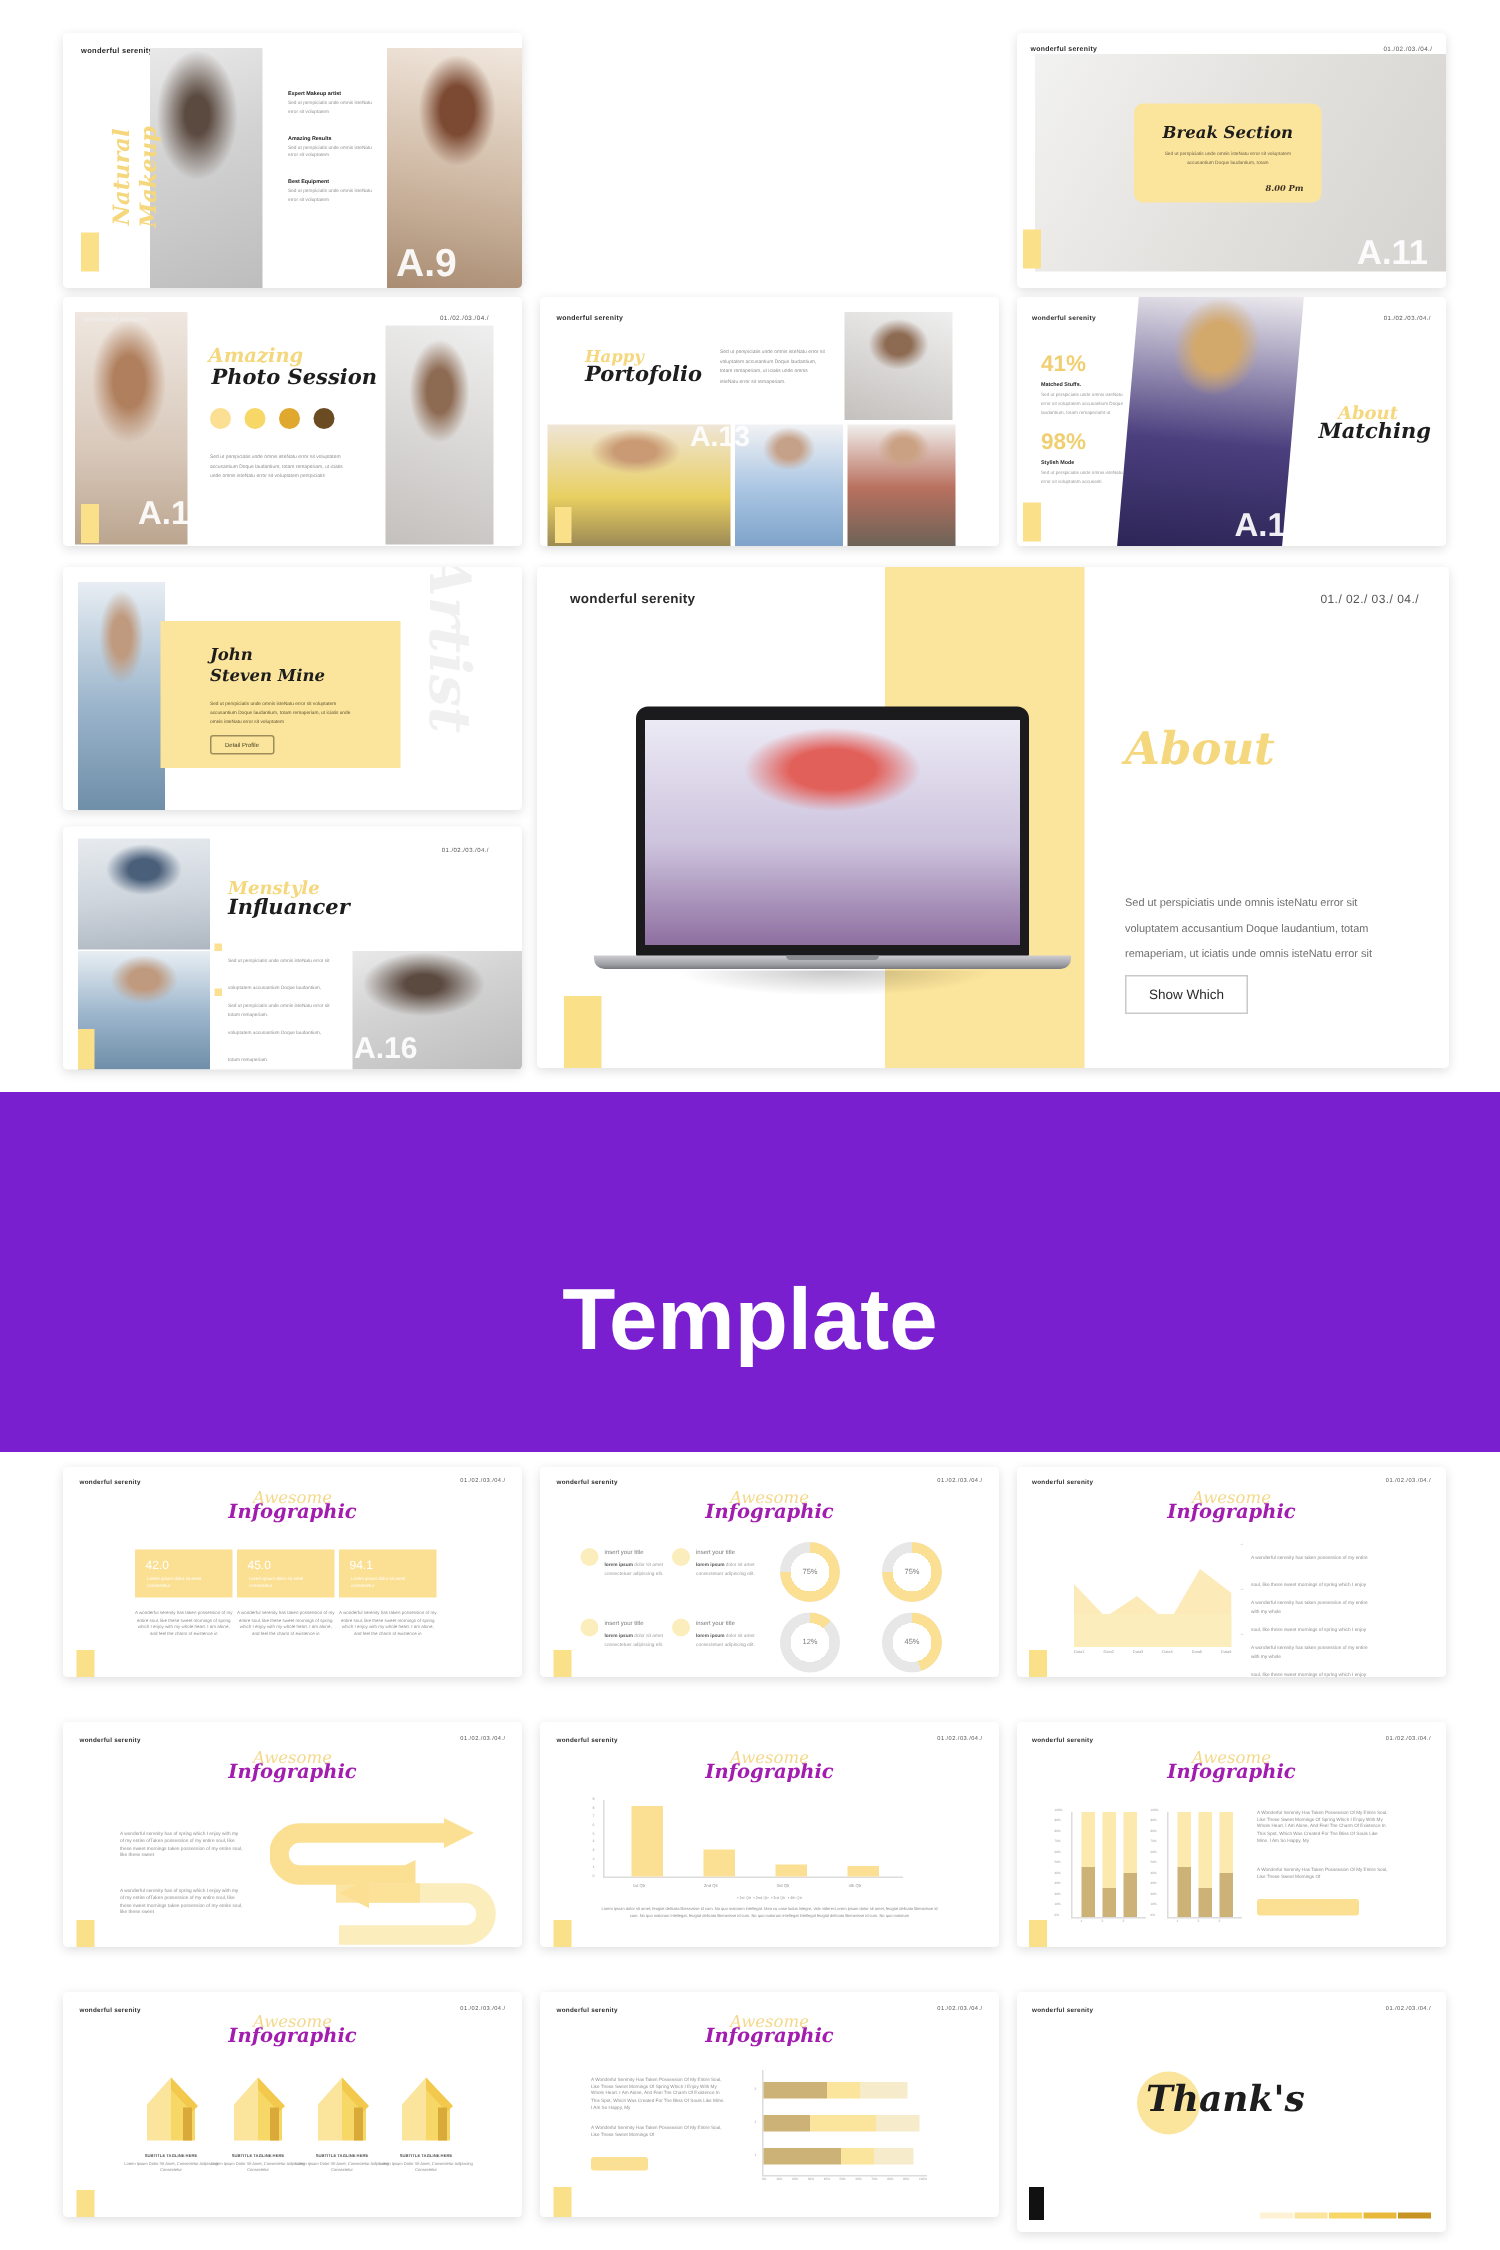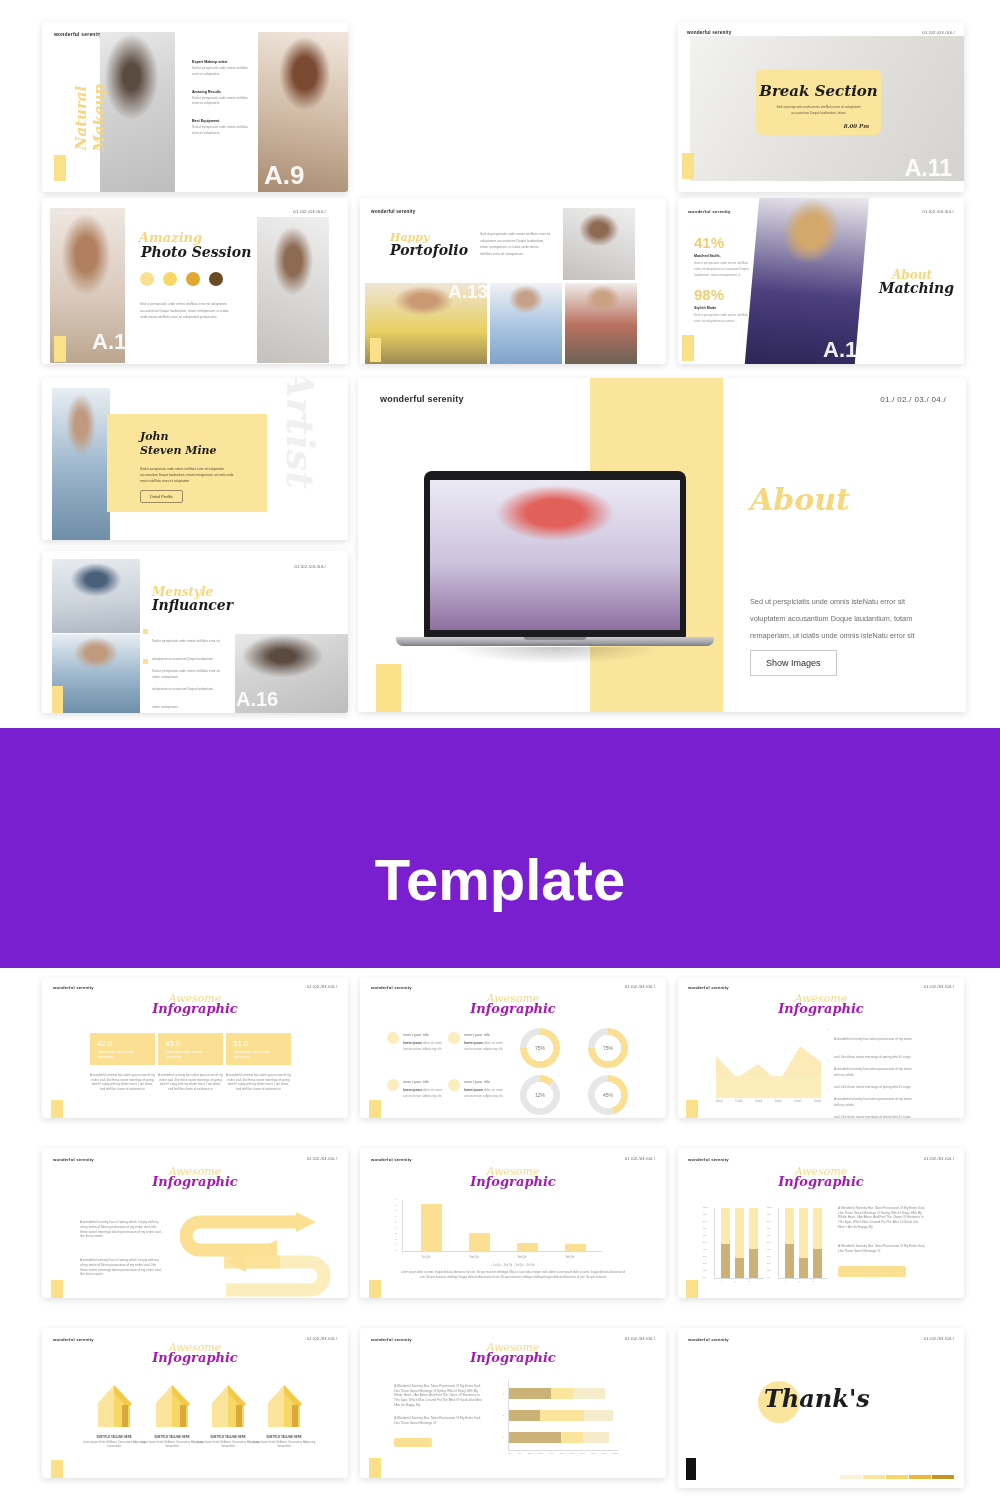--- a/index.html
+++ b/index.html
@@ -101,21 +101,21 @@
     </div>
     <div class="bignum" style="left:222px;top:138px;font-size:26px;">A.9</div>
   </div>
 
 
   <div class="slide" style="left:678px;top:22px;width:286px;height:170px;">
     <div class="brand" style="left:9px;top:8px;font-size:4.6px;">wonderful serenity</div>
     <div class="pager" style="right:9px;top:8px;font-size:4.2px;">01./02./03./04./</div>
     <div class="ph" style="left:12px;top:14px;width:274px;height:145px;background:linear-gradient(120deg,#f2f2f0 0%,#e3e1de 50%,#d5d3d0 100%);"></div>
     <div style="position:absolute;left:78px;top:47px;width:125px;height:66px;background:#fbe49b;border-radius:6px;">
-      <div class="script" style="text-align:center;margin-top:13px;font-size:15px;color:#1d1d1d;">Break Section</div>
+      <div class="script" style="text-align:center;margin-top:13px;font-size:11px;color:#1d1d1d;">Break Section</div>
       <div style="margin:5px 14px 0;font-size:3.2px;color:#6d6048;line-height:1.8;text-align:center;">Sed ut perspiciatis unde omnis isteNatu error sit voluptatem accusantium Doque laudantium, totam</div>
       <div class="script" style="position:absolute;right:12px;bottom:6px;font-size:5.5px;color:#3b3322;">8.00 Pm</div>
     </div>
     <div class="ytab" style="left:4px;top:131px;width:12px;height:26px;"></div>
     <div class="bignum" style="right:12px;bottom:10px;font-size:23px;">A.11</div>
   </div>
 
   <div class="slide" style="left:42px;top:198px;width:306px;height:166px;">
     <div class="ph warm1" style="left:8px;top:10px;width:75px;height:155px;"></div>
     <div class="brand" style="left:14px;top:12px;font-size:4.4px;color:#eee;">wonderful serenity</div>
@@ -137,21 +137,21 @@
   <div class="slide" style="left:360px;top:198px;width:306px;height:166px;">
     <div class="brand" style="left:11px;top:11px;font-size:4.6px;">wonderful serenity</div>
     <div class="script scriptY" style="position:absolute;left:30px;top:33px;font-size:11px;">Happy</div>
     <div class="script" style="position:absolute;left:30px;top:44px;font-size:14px;color:#1d1d1d;">Portofolio</div>
     <div style="position:absolute;left:120px;top:33px;width:70px;font-size:3.3px;color:#8d8d8d;line-height:2;">Sed ut perspiciatis unde omnis isteNatu error sit voluptatem accusantium Doque laudantium, totam remaperiam, ut iciatis unde omnis isteNatu error sit remaperiam.</div>
     <div class="ph gray2" style="left:203px;top:10px;width:72px;height:72px;"></div>
     <div class="ph yellowtop" style="left:5px;top:85px;width:122px;height:81px;"></div>
     <div class="ph bluedress" style="left:130px;top:85px;width:72px;height:81px;"></div>
     <div class="ph brickred" style="left:205px;top:85px;width:72px;height:81px;"></div>
     <div class="ytab" style="left:10px;top:140px;width:11px;height:24px;"></div>
-    <div class="bignum" style="left:88px;top:83px;font-size:19px;">A.13</div>
+    <div class="bignum" style="left:100px;top:83px;font-size:19px;">A.13</div>
   </div>
 
   <div class="slide" style="left:678px;top:198px;width:286px;height:166px;">
     <div class="brand" style="left:10px;top:11px;font-size:4.4px;">wonderful serenity</div>
     <div class="pager" style="right:10px;top:11px;font-size:4px;">01./02./03./04./</div>
     <div class="ph navy1" style="left:74px;top:0;width:110px;height:166px;transform:skewX(-5deg);"></div>
     <div style="position:absolute;left:16px;top:36px;width:58px;">
       <div style="font-size:15px;font-weight:bold;color:#f0cf72;">41%</div>
       <div style="font-size:3.6px;font-weight:bold;color:#2a2a2a;margin-top:3px;">Matched Stuffs.</div>
       <div style="font-size:3.1px;color:#9a9a9a;line-height:2;margin-top:2px;">Sed ut perspiciatis unde omnis isteNatu error sit voluptatem accusantium Doque laudantium, totam remaperiamt ut</div>
@@ -187,21 +187,21 @@
     <div class="pager" style="right:20px;top:17px;font-size:8px;">01./ 02./ 03./ 04./</div>
     <div style="position:absolute;left:38px;top:93px;width:300px;height:185px;">
       <div style="position:absolute;left:28px;top:0;width:262px;height:167px;background:#1b1b1d;border-radius:8px 8px 2px 2px;"></div>
       <div class="ph purple1" style="left:34px;top:9px;width:250px;height:150px;"></div>
       <div style="position:absolute;left:0;top:166px;width:318px;height:9px;background:linear-gradient(180deg,#cdcdd2 0%,#9b9ba2 70%,#78787f 100%);border-radius:0 0 7px 7px;"></div>
       <div style="position:absolute;left:128px;top:166px;width:62px;height:3px;background:#8a8a91;border-radius:0 0 4px 4px;"></div>
       <div style="position:absolute;left:10px;top:176px;width:300px;height:40px;background:radial-gradient(50% 60% at 50% 0%,rgba(0,0,0,.22),rgba(0,0,0,0) 70%);"></div>
     </div>
     <div class="script scriptY" style="position:absolute;left:392px;top:104px;font-size:30px;">About</div>
     <div style="position:absolute;left:392px;top:216px;width:190px;font-size:7.3px;color:#6f6f6f;line-height:2.3;">Sed ut perspiciatis unde omnis isteNatu error sit voluptatem accusantium Doque laudantium, totam remaperiam, ut iciatis unde omnis isteNatu error sit</div>
-    <div style="position:absolute;left:392px;top:272px;font-size:9px;color:#2b2b2b;border:1px solid #c9c9c9;padding:7px 15px;display:inline-block;">Show Images</div>
+    <div style="position:absolute;left:392px;top:272px;font-size:9px;color:#2b2b2b;border:1px solid #c9c9c9;padding:7px 15px;display:inline-block;">Show Which</div>
     <div class="ytab" style="left:18px;bottom:0;width:25px;height:48px;"></div>
   </div>
 
   <div class="slide" style="left:42px;top:551px;width:306px;height:162px;">
     <div class="ph cool1" style="left:10px;top:8px;width:88px;height:74px;"></div>
     <div class="ph denim" style="left:10px;top:83px;width:88px;height:79px;"></div>
     <div class="pager" style="right:22px;top:13px;font-size:4px;">01./02./03./04./</div>
     <div class="script scriptY" style="position:absolute;left:110px;top:34px;font-size:12px;">Menstyle</div>
     <div class="script" style="position:absolute;left:110px;top:46px;font-size:14px;color:#1d1d1d;">Influancer</div>
     <div style="position:absolute;left:110px;top:77px;width:70px;">
@@ -233,21 +233,21 @@
     </div>
     <div class="card3" style="left:48px;top:55px;width:65px;height:32px;">
       <div style="color:#fff;font-size:8px;margin:6px 0 0 7px;">42.0</div>
       <div style="color:#fff;font-size:3px;margin:2px 8px 0;line-height:1.6;">Lorem ipsum dolor sit amet consectetur</div>
     </div>
     <div class="card3" style="left:116px;top:55px;width:65px;height:32px;">
       <div style="color:#fff;font-size:8px;margin:6px 0 0 7px;">45.0</div>
       <div style="color:#fff;font-size:3px;margin:2px 8px 0;line-height:1.6;">Lorem ipsum dolor sit amet consectetur</div>
     </div>
     <div class="card3" style="left:184px;top:55px;width:65px;height:32px;">
-      <div style="color:#fff;font-size:8px;margin:6px 0 0 7px;">51.0</div>
+      <div style="color:#fff;font-size:8px;margin:6px 0 0 7px;">94.1</div>
       <div style="color:#fff;font-size:3px;margin:2px 8px 0;line-height:1.6;">Lorem ipsum dolor sit amet consectetur</div>
     </div>
     <div class="blurb" style="left:48px;top:95px;width:65px;font-size:3px;text-align:center;">A wonderful serenity has taken possession of my entire soul, like these sweet mornings of spring which I enjoy with my whole heart. I am alone, and feel the charm of existence in</div>
     <div class="blurb" style="left:116px;top:95px;width:65px;font-size:3px;text-align:center;">A wonderful serenity has taken possession of my entire soul, like these sweet mornings of spring which I enjoy with my whole heart. I am alone, and feel the charm of existence in</div>
     <div class="blurb" style="left:184px;top:95px;width:65px;font-size:3px;text-align:center;">A wonderful serenity has taken possession of my entire soul, like these sweet mornings of spring which I enjoy with my whole heart. I am alone, and feel the charm of existence in</div>
     <div class="ytab" style="left:9px;bottom:0;width:12px;height:18px;"></div>
   </div>
 
   <div class="slide" style="left:360px;top:978px;width:306px;height:140px;">
     <div class="brand" style="left:11px;top:7px;font-size:4.2px;">wonderful serenity</div>

